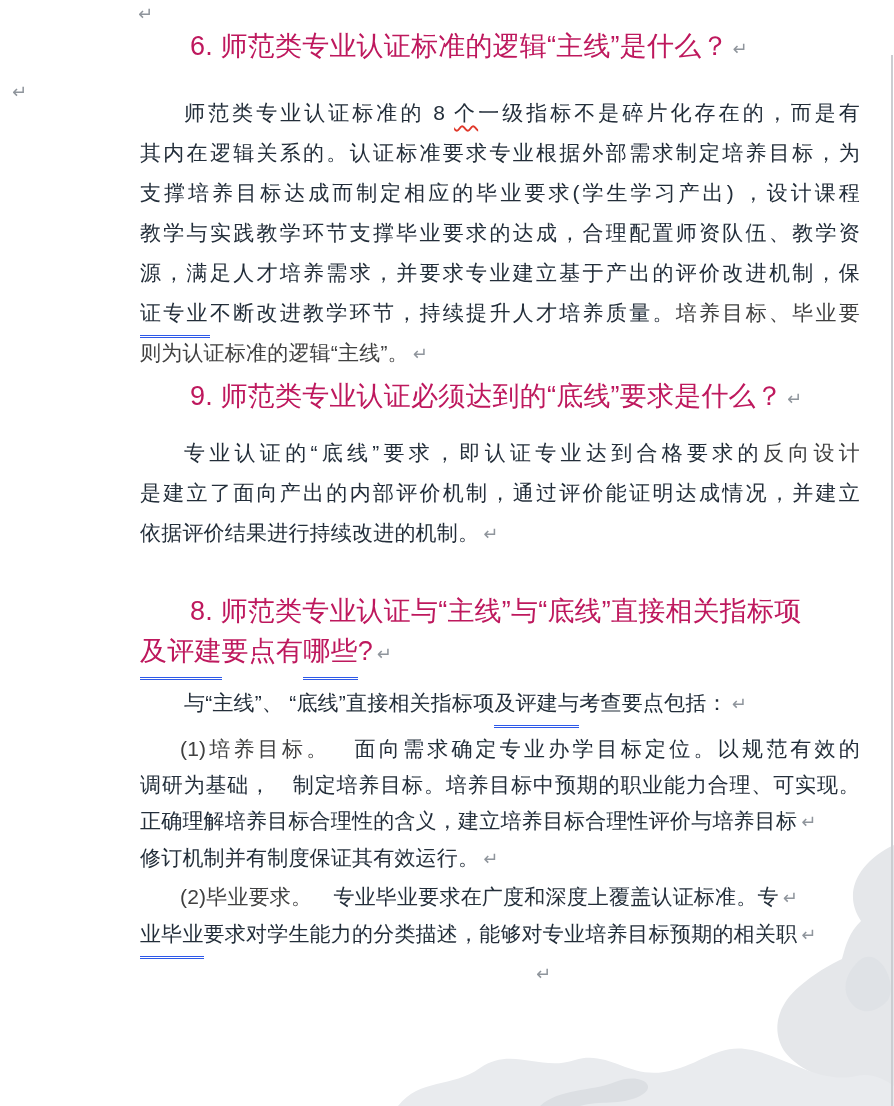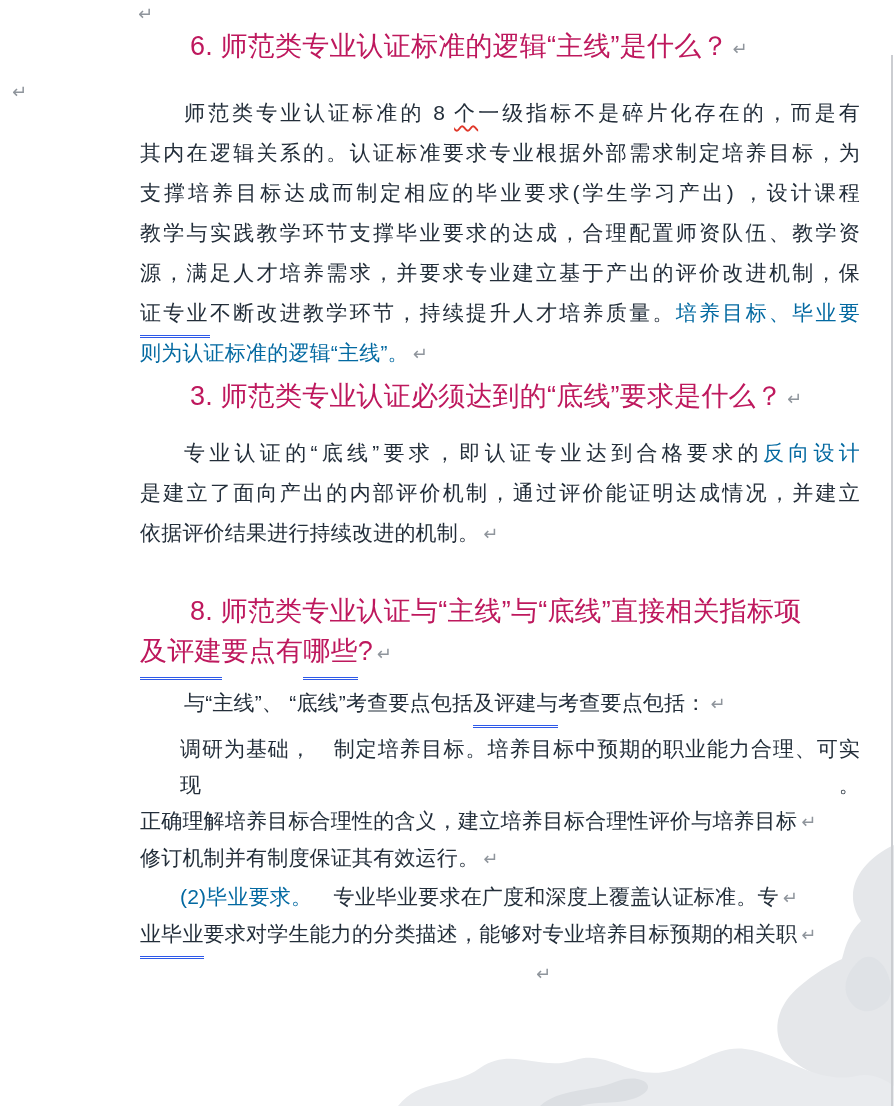--- a/index.html
+++ b/index.html
@@ -10,21 +10,21 @@
     overflow:hidden;
     font-family:"Liberation Sans","DejaVu Sans",sans-serif;
   }
   .watermark{position:absolute;left:0;top:0;z-index:0;}
   .page-edge{position:absolute;right:1px;top:55px;bottom:0;width:2px;background:#cbcdd1;z-index:2;}
   .content{position:absolute;left:140px;top:0;width:720px;z-index:1;color:#232e3a;}
   .block{position:relative;}
   .line{position:relative;line-height:40px;font-size:21px;letter-spacing:0.2px;}
   .just{text-align:justify;text-align-last:justify;text-justify:inter-character;}
   .seg{color:inherit;}
-  .c-blue{color:#0369a1;}
+  .c-blue{color:#404040;}
   .u-grammar{border-bottom:3px double #2e59e8;padding-bottom:11px;}
   .u-spell{text-decoration-line:underline;text-decoration-style:wavy;text-decoration-color:#e0382a;text-decoration-thickness:2px;text-underline-offset:5px;}
   .heading .line{font-size:27px;line-height:40px;}
   .heading .seg{color:#be185d;}
   .ret{color:#8f959c;font-size:18px;margin-left:4px;font-family:"DejaVu Sans",sans-serif;}
   .mark{position:absolute;z-index:1;color:#8f959c;font-size:18px;line-height:24px;}
   .mark-top{left:138px;top:2px;}
   .mark-left{left:12px;top:80px;}
 
   [data-name="intro-paragraph"]{margin-top:46px;}
@@ -72,35 +72,36 @@
       <div class="block paragraph" data-name="question-6-answer">
         <div class="line just" data-name="paragraph-line"><span class="seg" data-name="text-segment">师范类专业认证标准的 8 </span><span class="seg u-spell" data-name="text-segment">个</span><span class="seg" data-name="text-segment">一级指标不是碎片化存在的，而是有</span></div>
         <div class="line just" data-name="paragraph-line"><span class="seg" data-name="text-segment">其内在逻辑关系的。认证标准要求专业根据外部需求制定培养目标，为</span></div>
         <div class="line just" data-name="paragraph-line"><span class="seg" data-name="text-segment">支撑培养目标达成而制定相应的毕业要求(学生学习产出) ，设计课程</span></div>
         <div class="line just" data-name="paragraph-line"><span class="seg" data-name="text-segment">教学与实践教学环节支撑毕业要求的达成，合理配置师资队伍、教学资</span></div>
         <div class="line just" data-name="paragraph-line"><span class="seg" data-name="text-segment">源，满足人才培养需求，并要求专业建立基于产出的评价改进机制，保</span></div>
         <div class="line just" data-name="paragraph-line"><span class="seg u-grammar" data-name="text-segment">证专业</span><span class="seg" data-name="text-segment">不断改进教学环节，持续提升人才培养质量。</span><span class="seg c-blue" data-name="text-segment">培养目标、毕业要</span></div>
         <div class="line" data-name="paragraph-line"><span class="seg c-blue" data-name="text-segment">则为认证标准的逻辑“主线”。</span><span class="ret" data-name="return-mark-icon">↵</span></div>
       </div>
       <div class="block heading" data-name="question-7-heading">
-        <div class="line" data-name="paragraph-line"><span class="seg" data-name="text-segment">3. 师范类专业认证必须达到的“底线”要求是什么？</span><span class="ret" data-name="return-mark-icon">↵</span></div>
+        <div class="line" data-name="paragraph-line"><span class="seg" data-name="text-segment">9. 师范类专业认证必须达到的“底线”要求是什么？</span><span class="ret" data-name="return-mark-icon">↵</span></div>
       </div>
       <div class="block paragraph" data-name="question-7-answer">
         <div class="line just" data-name="paragraph-line"><span class="seg" data-name="text-segment">专业认证的“底线”要求，即认证专业达到合格要求的</span><span class="seg c-blue" data-name="text-segment">反向设计</span></div>
         <div class="line just" data-name="paragraph-line"><span class="seg" data-name="text-segment">是建立了面向产出的内部评价机制，通过评价能证明达成情况，并建立</span></div>
         <div class="line" data-name="paragraph-line"><span class="seg" data-name="text-segment">依据评价结果进行持续改进的机制。</span><span class="ret" data-name="return-mark-icon">↵</span></div>
       </div>
       <div class="block heading" data-name="question-8-heading">
         <div class="line" data-name="paragraph-line"><span class="seg" data-name="text-segment">8. 师范类专业认证与“主线”与“底线”直接相关指标项</span></div>
         <div class="line" data-name="paragraph-line"><span class="seg u-grammar" data-name="text-segment">及评建</span><span class="seg" data-name="text-segment">要点有</span><span class="seg u-grammar" data-name="text-segment">哪些</span><span class="seg" data-name="text-segment">?</span><span class="ret" data-name="return-mark-icon">↵</span></div>
       </div>
       <div class="block paragraph" data-name="question-8-lead">
-        <div class="line" data-name="paragraph-line"><span class="seg" data-name="text-segment">与“主线”、 “底线”考查要点包括</span><span class="seg u-grammar" data-name="text-segment">及评建与</span><span class="seg" data-name="text-segment">考查要点包括：</span><span class="ret" data-name="return-mark-icon">↵</span></div>
+        <div class="line" data-name="paragraph-line"><span class="seg" data-name="text-segment">与“主线”、 “底线”直接相关指标项</span><span class="seg u-grammar" data-name="text-segment">及评建与</span><span class="seg" data-name="text-segment">考查要点包括：</span><span class="ret" data-name="return-mark-icon">↵</span></div>
       </div>
       <div class="block paragraph" data-name="item-1-training-objectives">
+        <div class="line just" data-name="paragraph-line"><span class="seg c-blue" data-name="text-segment">(1)培养目标。</span><span class="seg" data-name="text-segment">　面向需求确定专业办学目标定位。以规范有效的</span></div>
         <div class="line just" data-name="paragraph-line"><span class="seg" data-name="text-segment">调研为基础，　制定培养目标。培养目标中预期的职业能力合理、可实现。</span></div>
         <div class="line" data-name="paragraph-line"><span class="seg" data-name="text-segment">正确理解培养目标合理性的含义，建立培养目标合理性评价与培养目标</span><span class="ret" data-name="return-mark-icon">↵</span></div>
         <div class="line" data-name="paragraph-line"><span class="seg" data-name="text-segment">修订机制并有制度保证其有效运行。</span><span class="ret" data-name="return-mark-icon">↵</span></div>
       </div>
       <div class="block paragraph" data-name="item-2-graduation-requirements">
         <div class="line" data-name="paragraph-line"><span class="seg c-blue" data-name="text-segment">(2)毕业要求。</span><span class="seg" data-name="text-segment">　专业毕业要求在广度和深度上覆盖认证标准。专</span><span class="ret" data-name="return-mark-icon">↵</span></div>
         <div class="line" data-name="paragraph-line"><span class="seg u-grammar" data-name="text-segment">业毕业</span><span class="seg" data-name="text-segment">要求对学生能力的分类描述，能够对专业培养目标预期的相关职</span><span class="ret" data-name="return-mark-icon">↵</span></div>
       </div>
       <div class="block paragraph" data-name="trailing-empty-line">
         <div class="line" data-name="paragraph-line"><span class="ret" data-name="return-mark-icon">↵</span></div>

